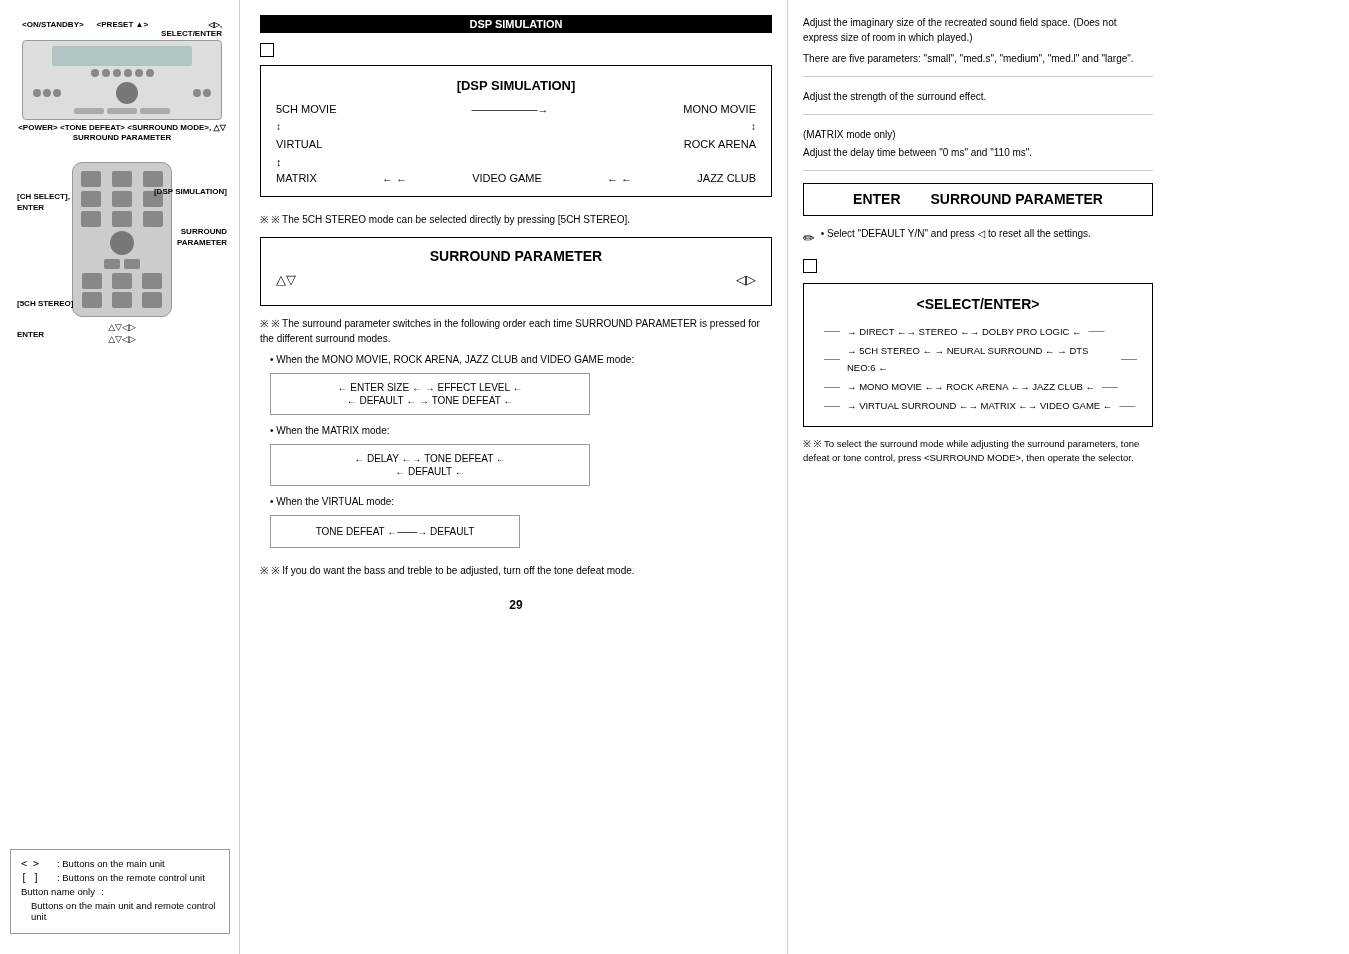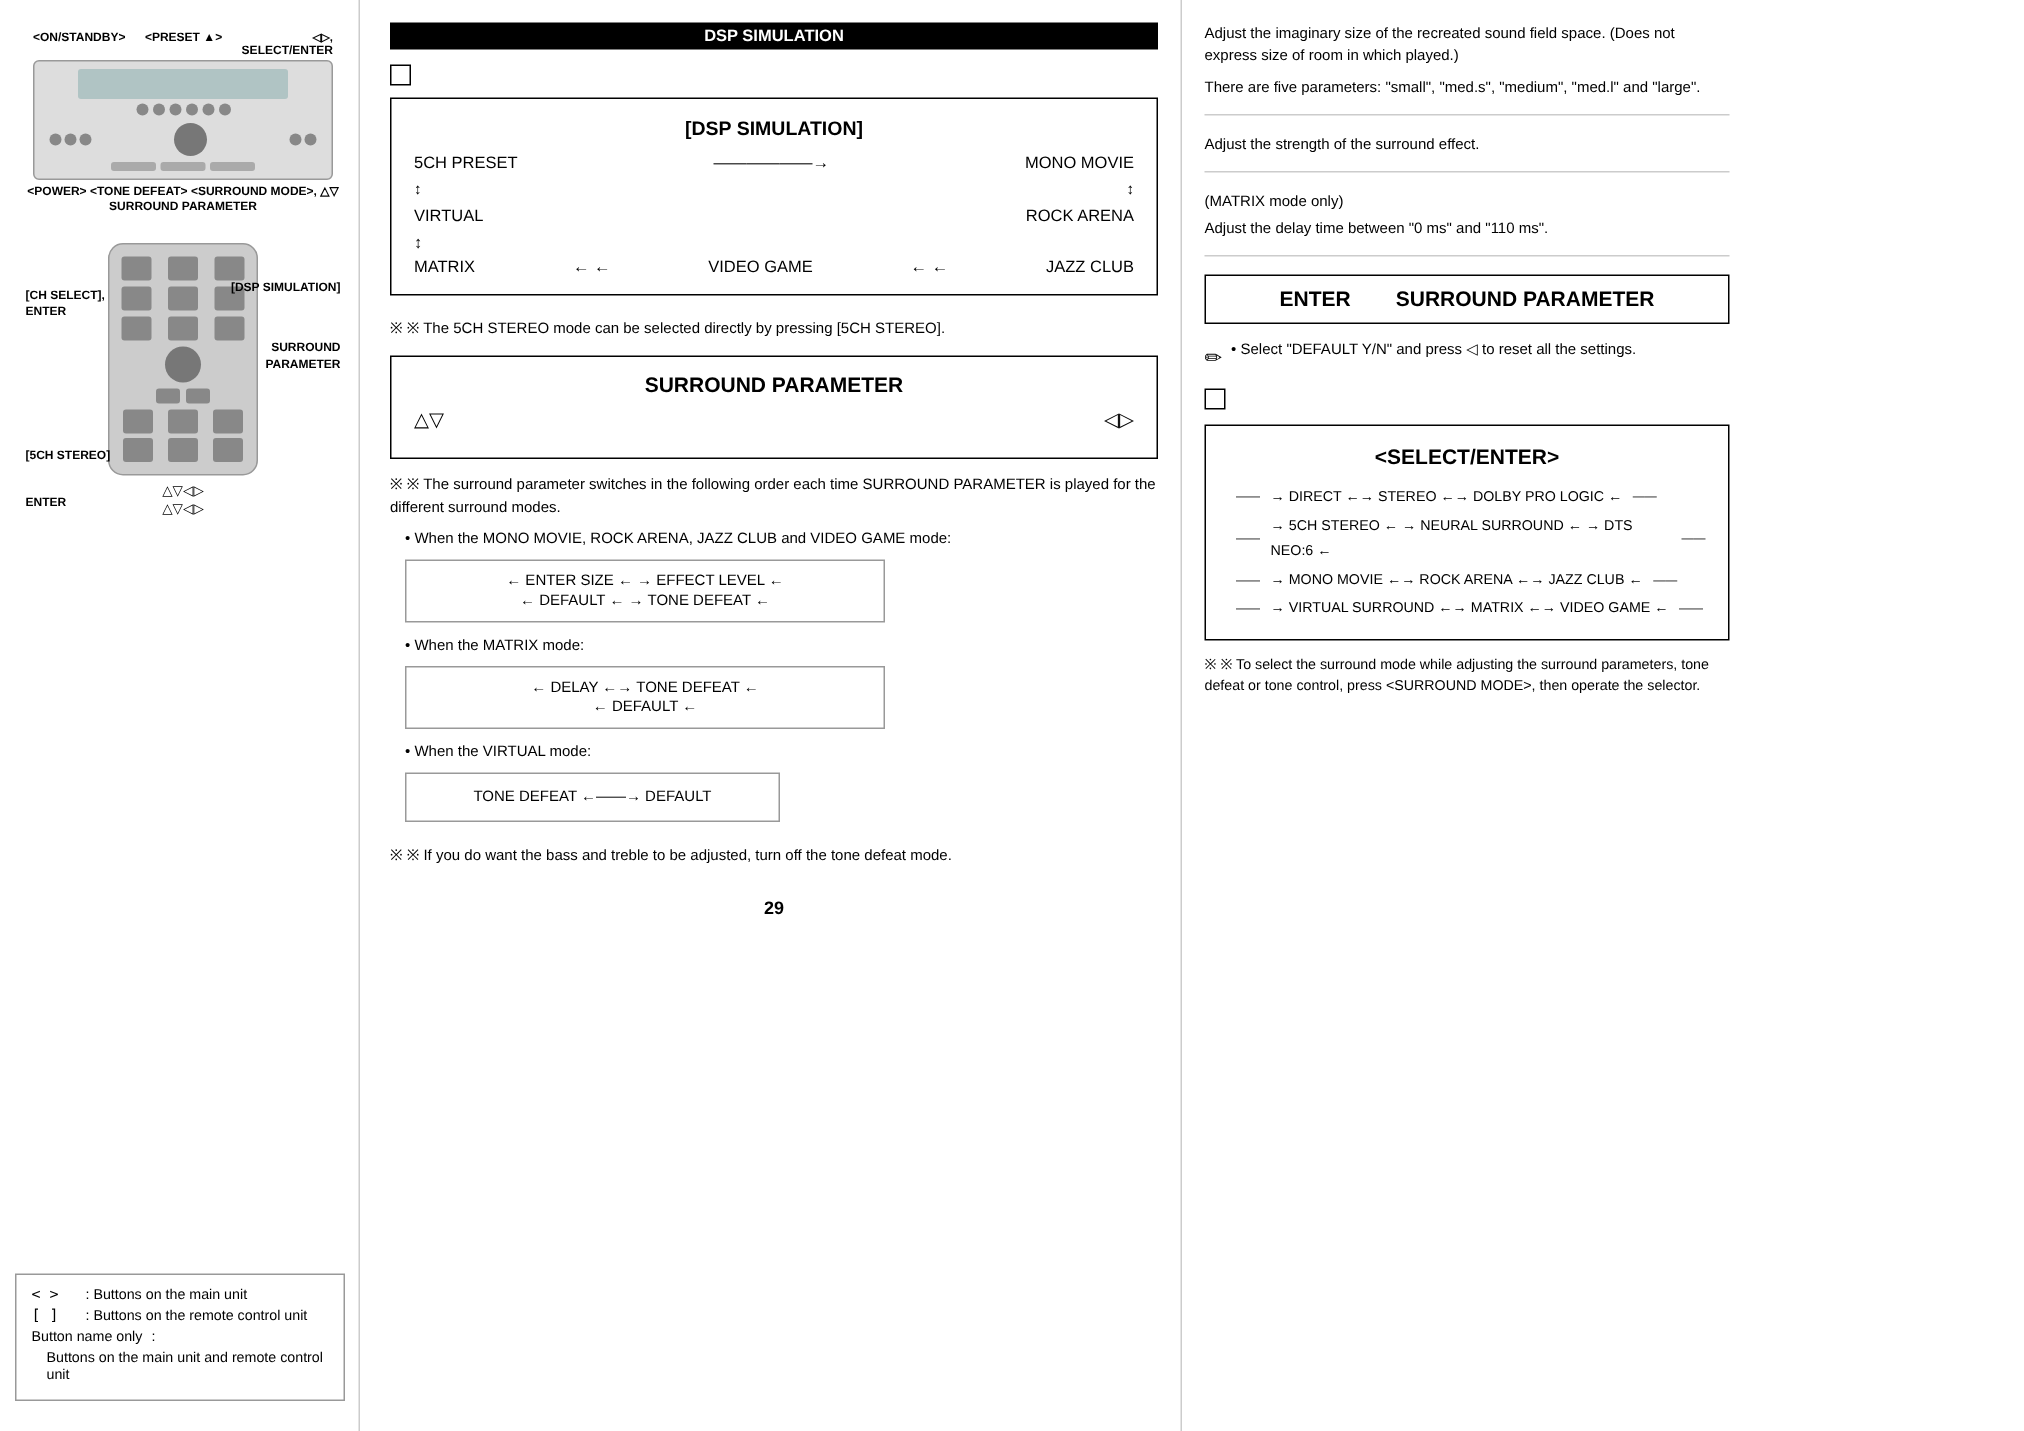--- a/index.html
+++ b/index.html
@@ -477,21 +477,21 @@
     </div>
 
     <div style="display:flex;align-items:center;gap:8px;margin-bottom:8px;">
       <div class="checkbox-sq"></div>
     </div>
 
     <div class="dsp-box">
       <div class="dsp-title">[DSP SIMULATION]</div>
 
       <div style="display:flex;align-items:center;justify-content:space-between;margin-bottom:6px;font-size:11px;">
-        <span>5CH PRESET</span>
+        <span>5CH MOVIE</span>
         <span style="display:flex;align-items:center;gap:3px;">
           <span>——————→</span>
         </span>
         <span>MONO MOVIE</span>
       </div>
       <div style="display:flex;justify-content:space-between;margin-bottom:6px;font-size:11px;">
         <div style="display:flex;flex-direction:column;align-items:center;gap:2px;">
           <span style="font-size:10px;">↕</span>
         </div>
         <div></div>
@@ -525,21 +525,21 @@
     <div class="surround-param-box">
       <div class="surround-param-title">SURROUND PARAMETER</div>
       <div class="param-arrows-row">
         <span>△▽</span>
         <span></span>
         <span>◁▷</span>
       </div>
     </div>
 
     <div class="note-text">
-      ※ <span>※ The surround parameter switches in the following order each time SURROUND PARAMETER is played for the different surround modes.</span>
+      ※ <span>※ The surround parameter switches in the following order each time SURROUND PARAMETER is pressed for the different surround modes.</span>
     </div>
 
     <div class="bullet-text">• When the MONO MOVIE, ROCK ARENA, JAZZ CLUB and VIDEO GAME mode:</div>
     <div class="mode-diagram">
       <div class="mode-row">
         <span>← ENTER SIZE ← → EFFECT LEVEL ←</span>
       </div>
       <div class="mode-row">
         <span>← DEFAULT ← → TONE DEFEAT ←</span>
       </div>

